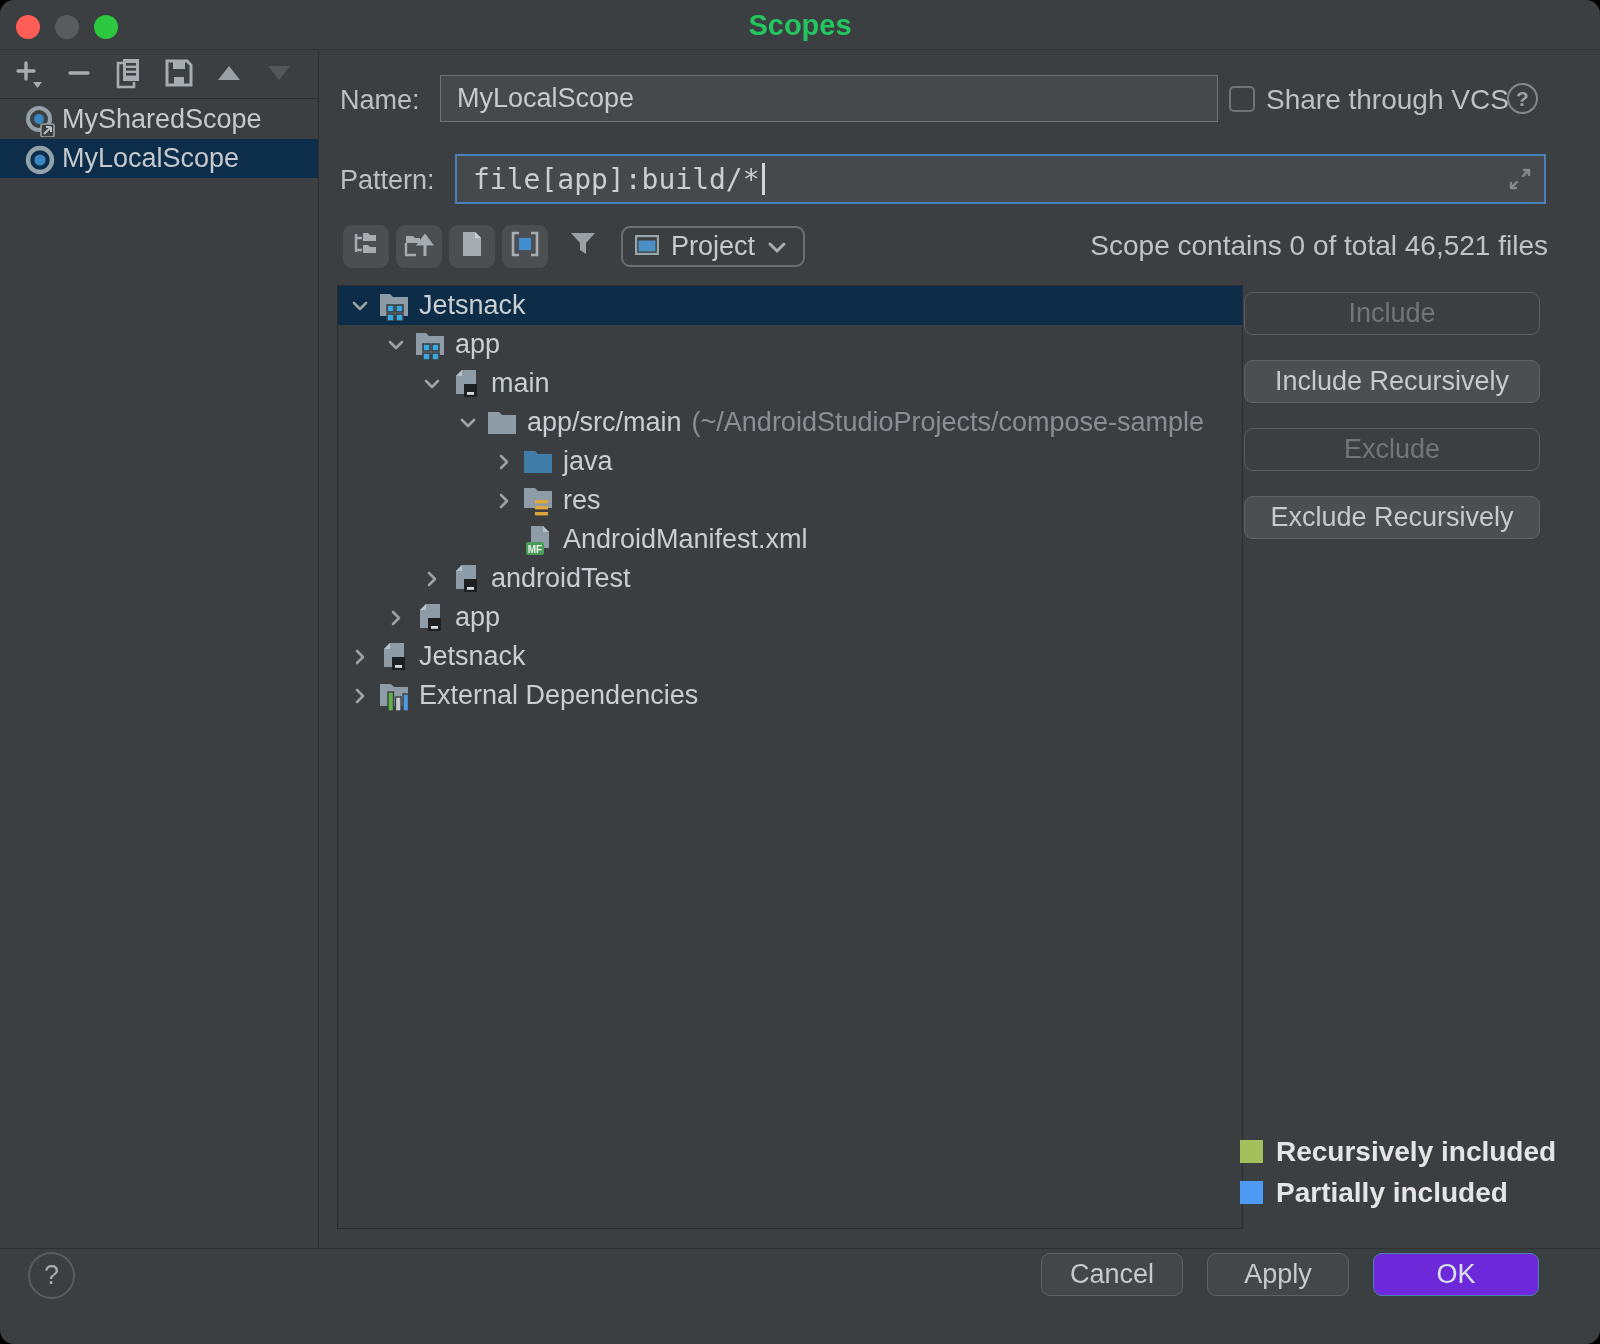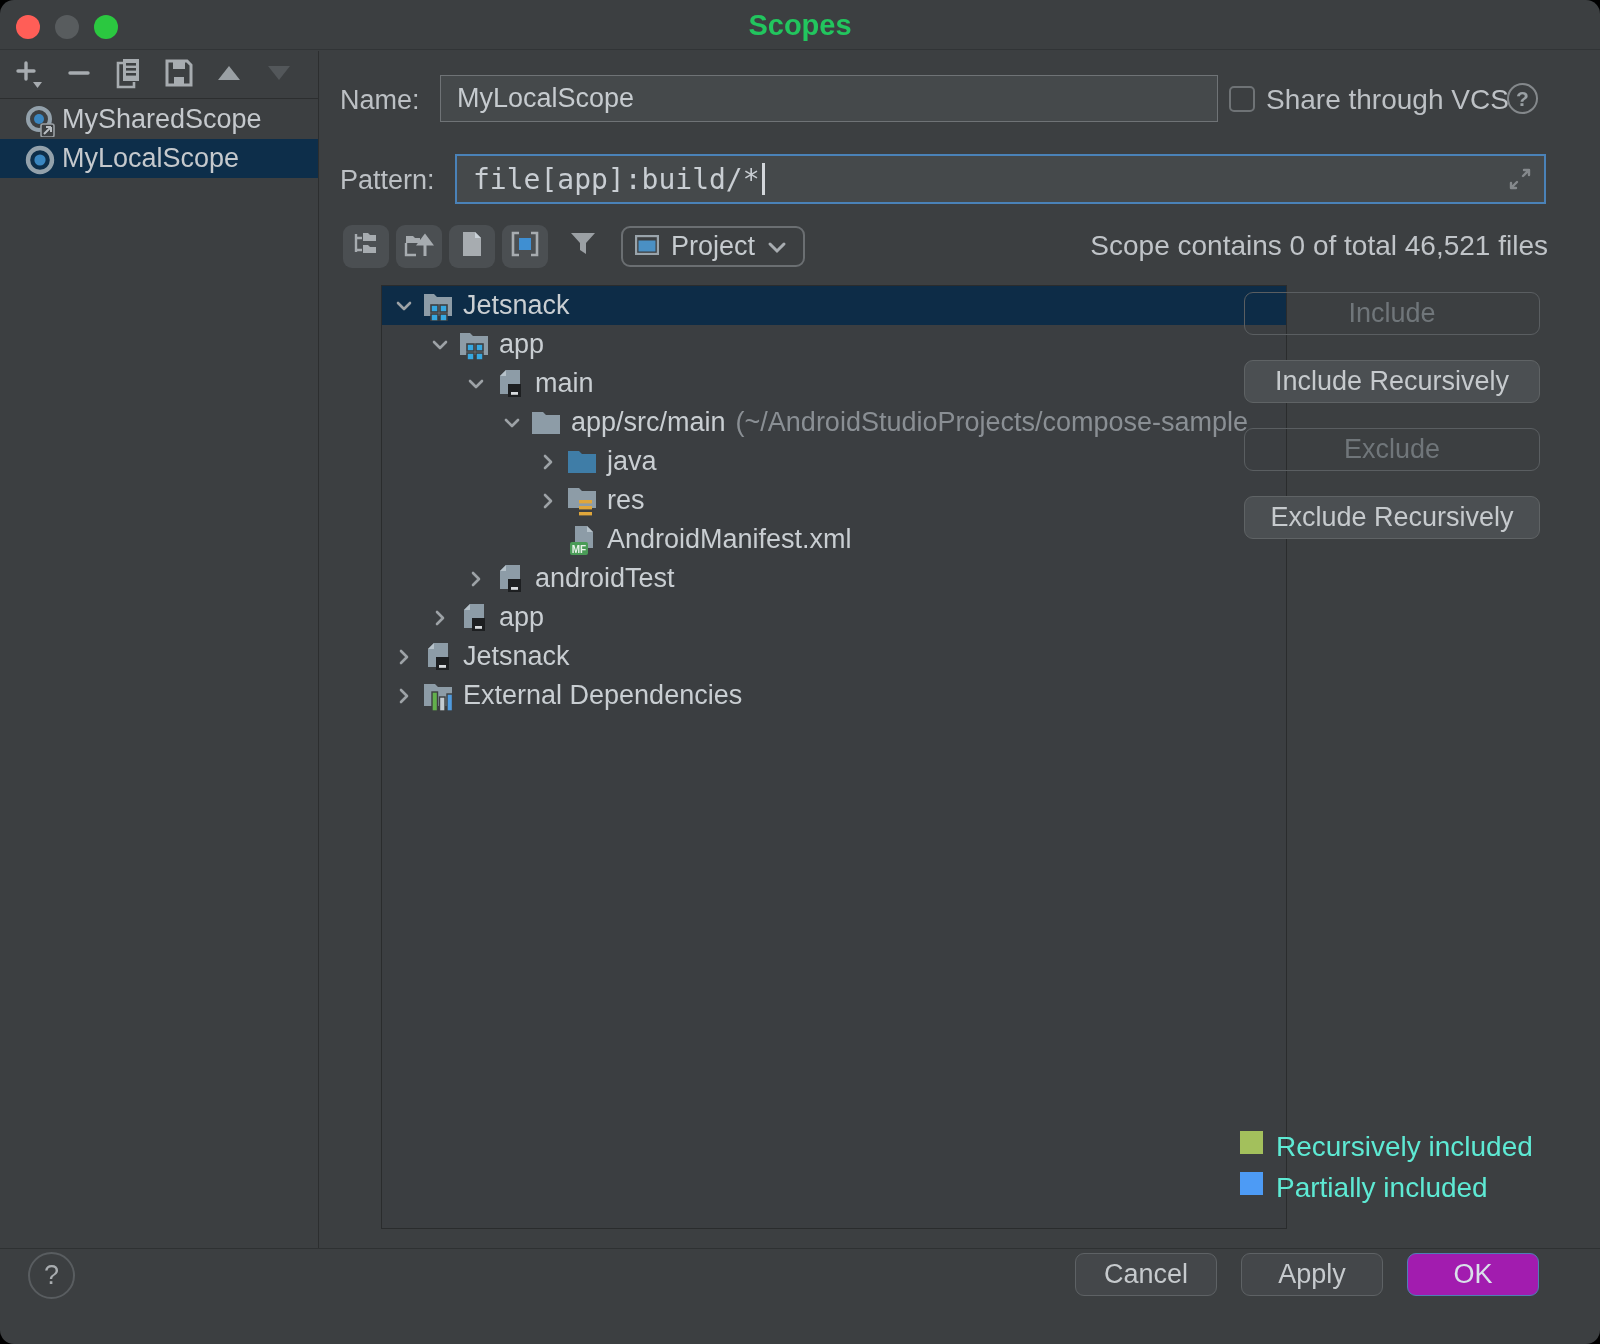--- a/index.html
+++ b/index.html
@@ -44,44 +44,44 @@
   
   .view-toolbar{position:absolute;left:343px;top:224px;height:44px;display:flex;align-items:center;}
   .vtb{width:46px;height:43px;background:#4b4f52;border-radius:9px;margin-right:7px;
        display:flex;align-items:center;justify-content:center;}
   .filter-btn{width:44px;height:43px;display:flex;align-items:center;justify-content:center;margin-left:6px;}
   .proj-dd{height:41px;border:2px solid #6b6f72;border-radius:9px;margin-left:16px;
            display:flex;align-items:center;padding:0 16px 0 12px;gap:12px;font-size:27px;color:#c6cbcf;}
   .summary{position:absolute;right:52px;top:230px;font-size:28px;color:#c0c4c8;}
   
   .tree{position:absolute;left:337px;top:285px;width:906px;height:944px;border:1px solid #2a2c2d;
-        background:#3b3e41;overflow:hidden;margin-left:44px;}
+        background:#3b3e41;overflow:hidden;}
   .trow{height:39px;display:flex;align-items:center;font-size:27px;color:#c9ced2;white-space:nowrap;overflow:hidden;}
   .trow.selected{background:#0d2c47;}
   .chev{width:26px;height:26px;flex:0 0 26px;display:flex;align-items:center;justify-content:center;margin-right:5px;}
   .ticon{width:32px;height:32px;flex:0 0 32px;display:flex;align-items:center;justify-content:center;margin-right:9px;}
   .anno{color:#8a8f94;margin-left:10px;}
   
   .side-buttons{position:absolute;left:1244px;top:292px;width:296px;}
   .sbtn{width:296px;height:43px;margin-bottom:25px;border-radius:9px;font-size:27px;
         display:flex;align-items:center;justify-content:center;}
   .sbtn.enabled{background:#4b4f52;border:1px solid #5f6365;color:#c6cacd;}
   .sbtn.disabled{background:transparent;border:1px solid #5a5e61;color:#70767a;}
   
   .legend{position:absolute;left:1240px;top:1131px;}
-  .lrow{height:41px;display:flex;gap:13px;font-size:28px;color:#5eead4;white-space:nowrap;}
+  .lrow{height:41px;display:flex;align-items:center;gap:13px;font-size:28px;color:#e5e5e5;white-space:nowrap;font-weight:bold;}
   .lsq{width:23px;height:23px;flex:0 0 23px;}
   
   .footer{position:absolute;left:0;top:1248px;width:1600px;height:96px;border-top:1px solid #2e3132;}
   .help-bottom{position:absolute;left:28px;top:3px;width:47px;height:47px;border:2px solid #595d60;
                border-radius:50%;color:#a9adb0;font-size:27px;display:flex;align-items:center;justify-content:center;}
   .fbtns{position:absolute;right:61px;top:4px;display:flex;gap:24px;}
   .fbtn{height:43px;border-radius:9px;font-size:27px;display:flex;align-items:center;justify-content:center;}
   .fbtn.secondary{width:142px;background:#44474a;border:1px solid #5e6265;color:#c6cacd;text-align:right;}
-  .fbtn.primary{width:132px;background:#a21caf;border:1px solid #4e7fb5;color:#d9e1ea;}
+  .fbtn.primary{width:166px;background:#6d28d9;border:1px solid #4e7fb5;color:#d9e1ea;}
 </style>
 </head>
 <body>
 
 <div class="window">
 
   <div class="titlebar">
     <span class="tl red"></span>
     <span class="tl gray"></span>
     <span class="tl green"></span>

